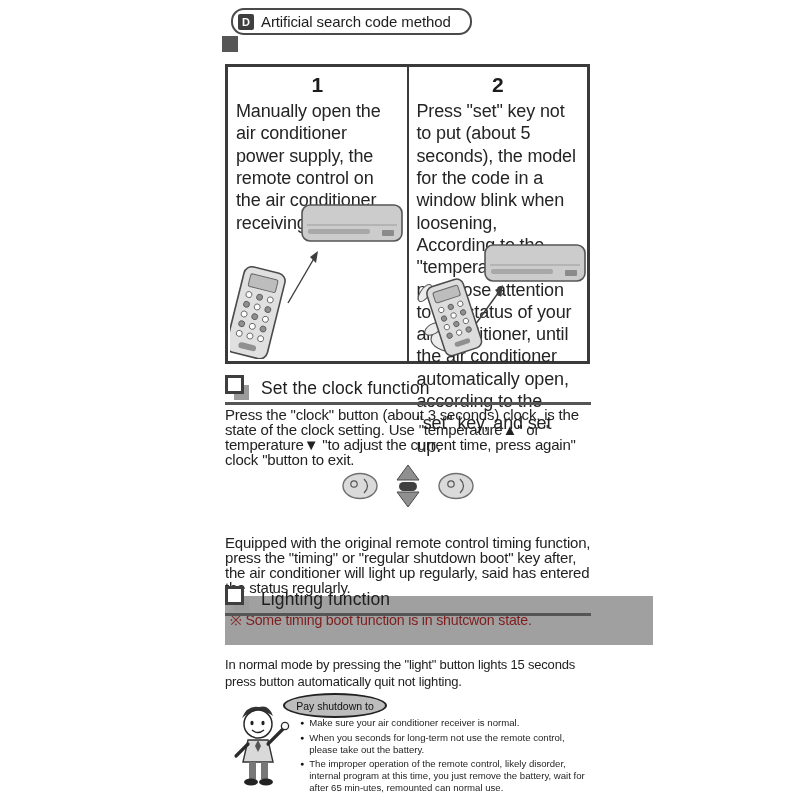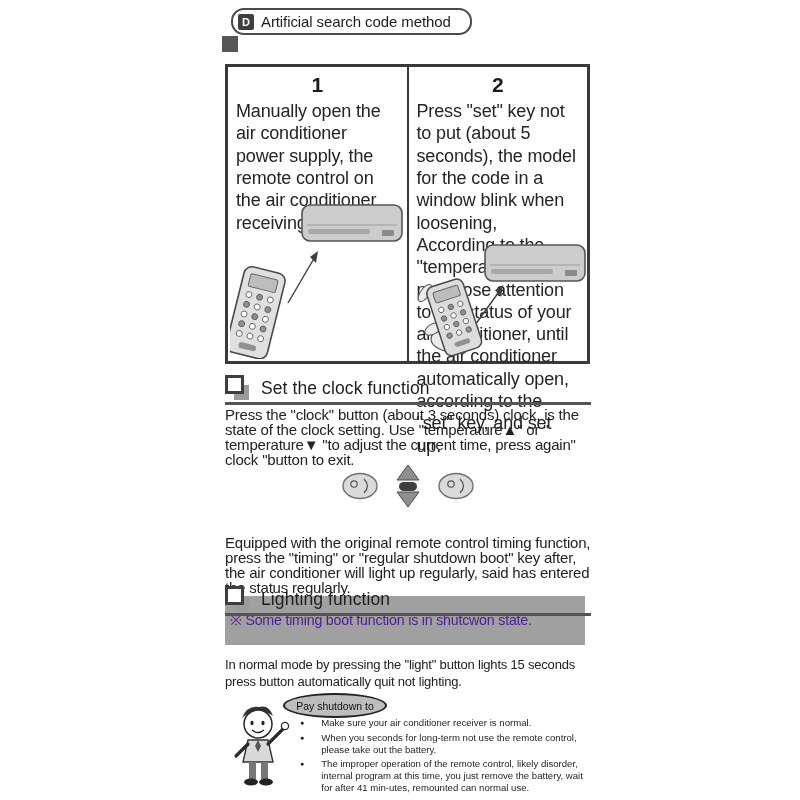--- a/index.html
+++ b/index.html
@@ -40,31 +40,31 @@
   #clock-body{top:407px;}
   #timer-body{top:535px;}
   #lighting-body{top:656px;font-size:13px;line-height:17px;}
 
   #clock-head{top:374px;}
   #timer-head{top:503px;}
   #lighting-head{top:585px;}
 
   .clock-illu{position:absolute;left:334px;top:464px;width:148px;height:44px;}
 
-  .note-bar{position:absolute;left:225px;top:596px;width:360px;box-sizing:border-box;
-    background:#a0a0a0;color:#4c1d95;font-size:14.2px;line-height:17px;padding:16px 5px;letter-spacing:-0.2px;}
+  .note-bar{position:absolute;left:225px;top:596px;width:428px;box-sizing:border-box;
+    background:#a0a0a0;color:#7f1d1d;font-size:14.2px;line-height:17px;padding:16px 5px;letter-spacing:-0.2px;}
 
   .attn-pill{position:absolute;left:283px;top:693px;width:100px;height:21px;
     background:#bdbdbd;border:2px solid #222;border-radius:50%;
     display:flex;align-items:center;justify-content:center;
     font-size:10.5px;color:#101010;z-index:3;}
   .mascot{position:absolute;left:224px;top:700px;width:72px;height:92px;}
 
   .bullet-list{position:absolute;left:300px;top:717px;width:292px;}
-  .bullet-item{display:flex;gap:17px;margin-bottom:3px;font-size:9.6px;line-height:1.22;color:#1f1f1f;}
+  .bullet-item{display:flex;gap:5px;margin-bottom:3px;font-size:9.6px;line-height:1.22;color:#1f1f1f;}
   .bullet-dot{flex:0 0 auto;font-size:7px;line-height:1.7;color:#111;}
 </style>
 </head>
 <body>
 
 <div class="page">
 
   <div class="header-pill">
     <span class="d-badge">D</span>
     <span class="header-title">Artificial search code method</span>
@@ -222,17 +222,17 @@
     <div class="bullet-item">
       <span class="bullet-dot">●</span>
       <span>Make sure your air conditioner receiver is normal.</span>
     </div>
     <div class="bullet-item">
       <span class="bullet-dot">●</span>
       <span>When you seconds for long-term not use the remote control, please take out the battery.</span>
     </div>
     <div class="bullet-item">
       <span class="bullet-dot">●</span>
-      <span>The improper operation of the remote control, likely disorder, internal program at this time, you just remove the battery, wait for after 41 min-utes, remounted can normal use.</span>
+      <span>The improper operation of the remote control, likely disorder, internal program at this time, you just remove the battery, wait for after 65 min-utes, remounted can normal use.</span>
     </div>
   </div>
 
 </div>
 
 </body></html>

